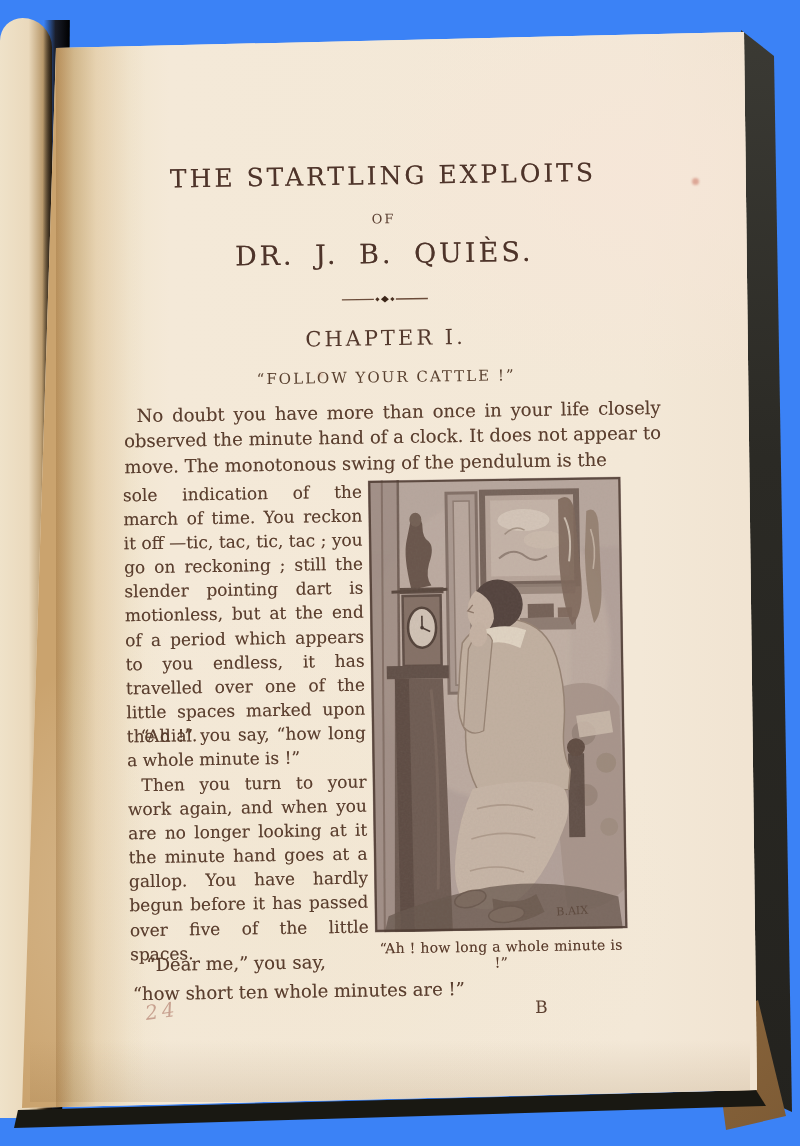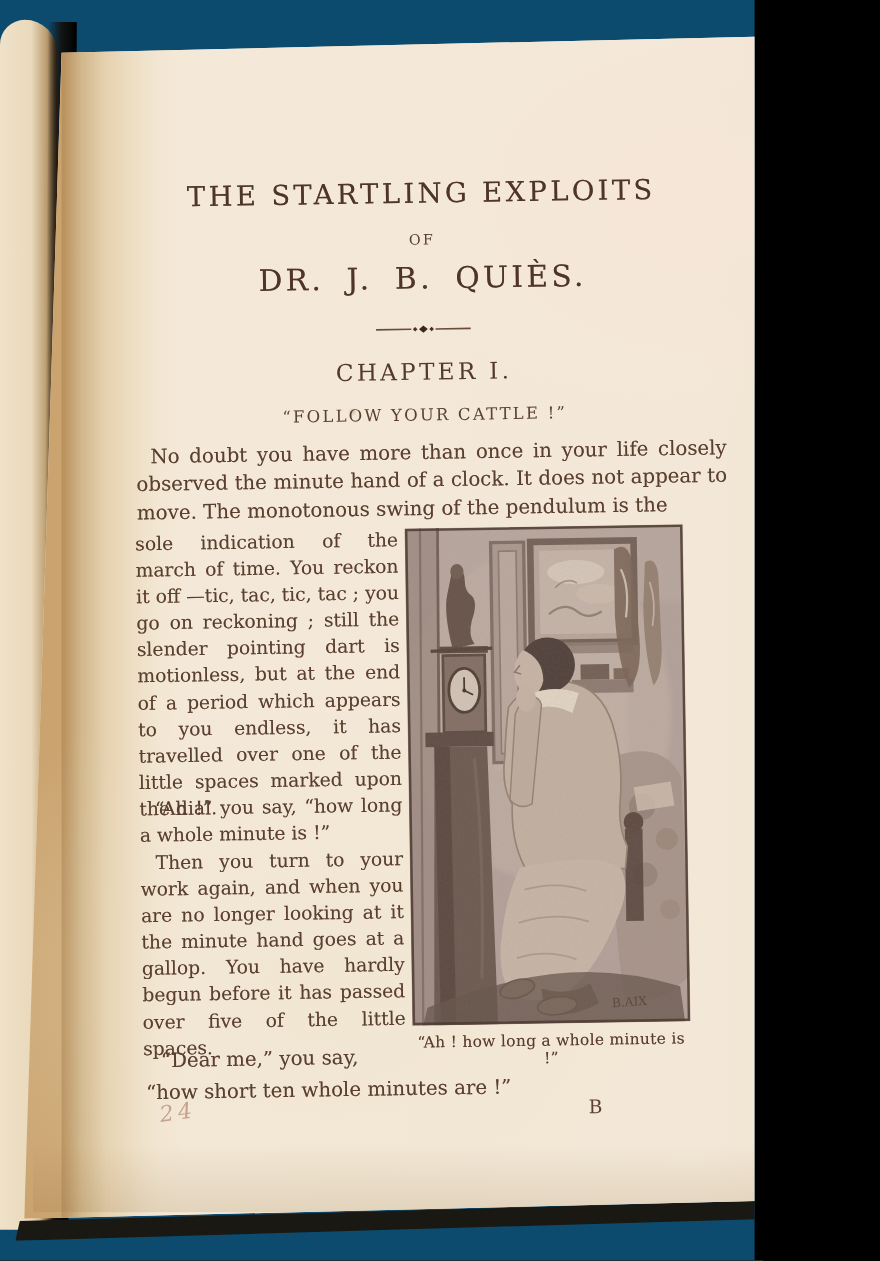--- a/index.html
+++ b/index.html
@@ -1,16 +1,16 @@
 <!DOCTYPE html>
 <html><head>
 <meta charset="utf-8">
 <style>
   html,body{margin:0;padding:0;background:#000;}
-  .photo{position:relative;width:686px;height:1146px;background:#0c4a6e;overflow:hidden;
+  .photo{position:relative;width:800px;height:1146px;background:#3b82f6;overflow:hidden;
          font-family:"DejaVu Serif", serif;}
   
   .left-sliver{position:absolute;left:0;top:18px;width:52px;height:1100px;
     background:linear-gradient(90deg,#efe2c9 0%,#ead9bc 55%,#b99a6d 82%,#3a2e1d 100%);
     border-radius:26px 34px 0 0;}
   .left-crease{position:absolute;left:40px;top:20px;width:26px;height:1100px;
     background:linear-gradient(90deg,rgba(0,0,0,0) 0%,rgba(20,12,6,.85) 45%,rgba(0,0,0,1) 100%);
     transform:skewX(-0.4deg);}
   
   .cover-right{position:absolute;inset:0;

